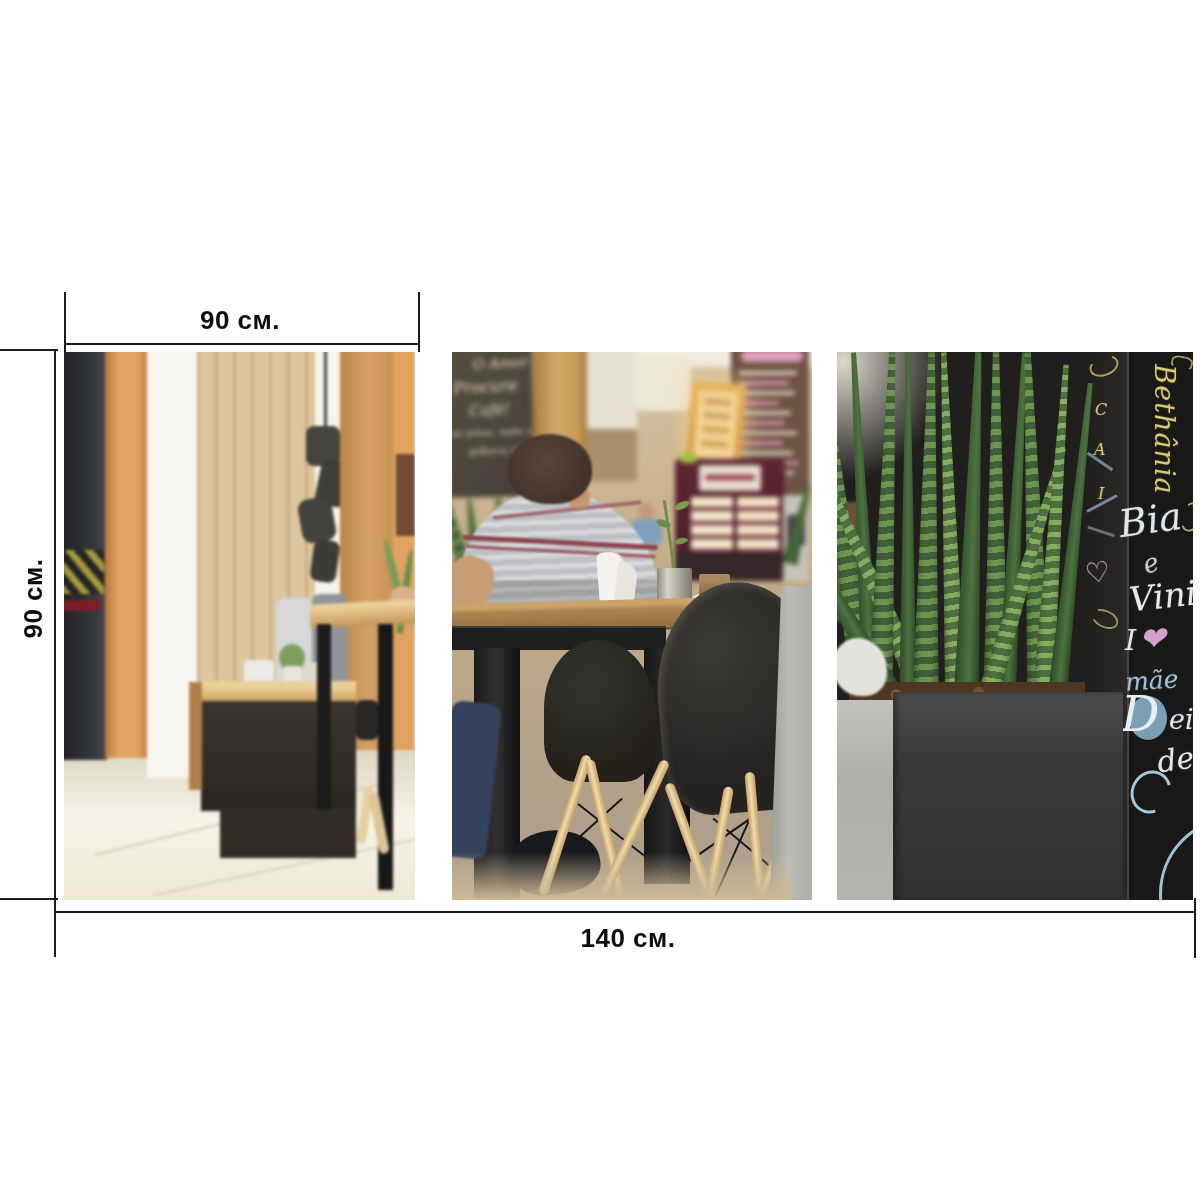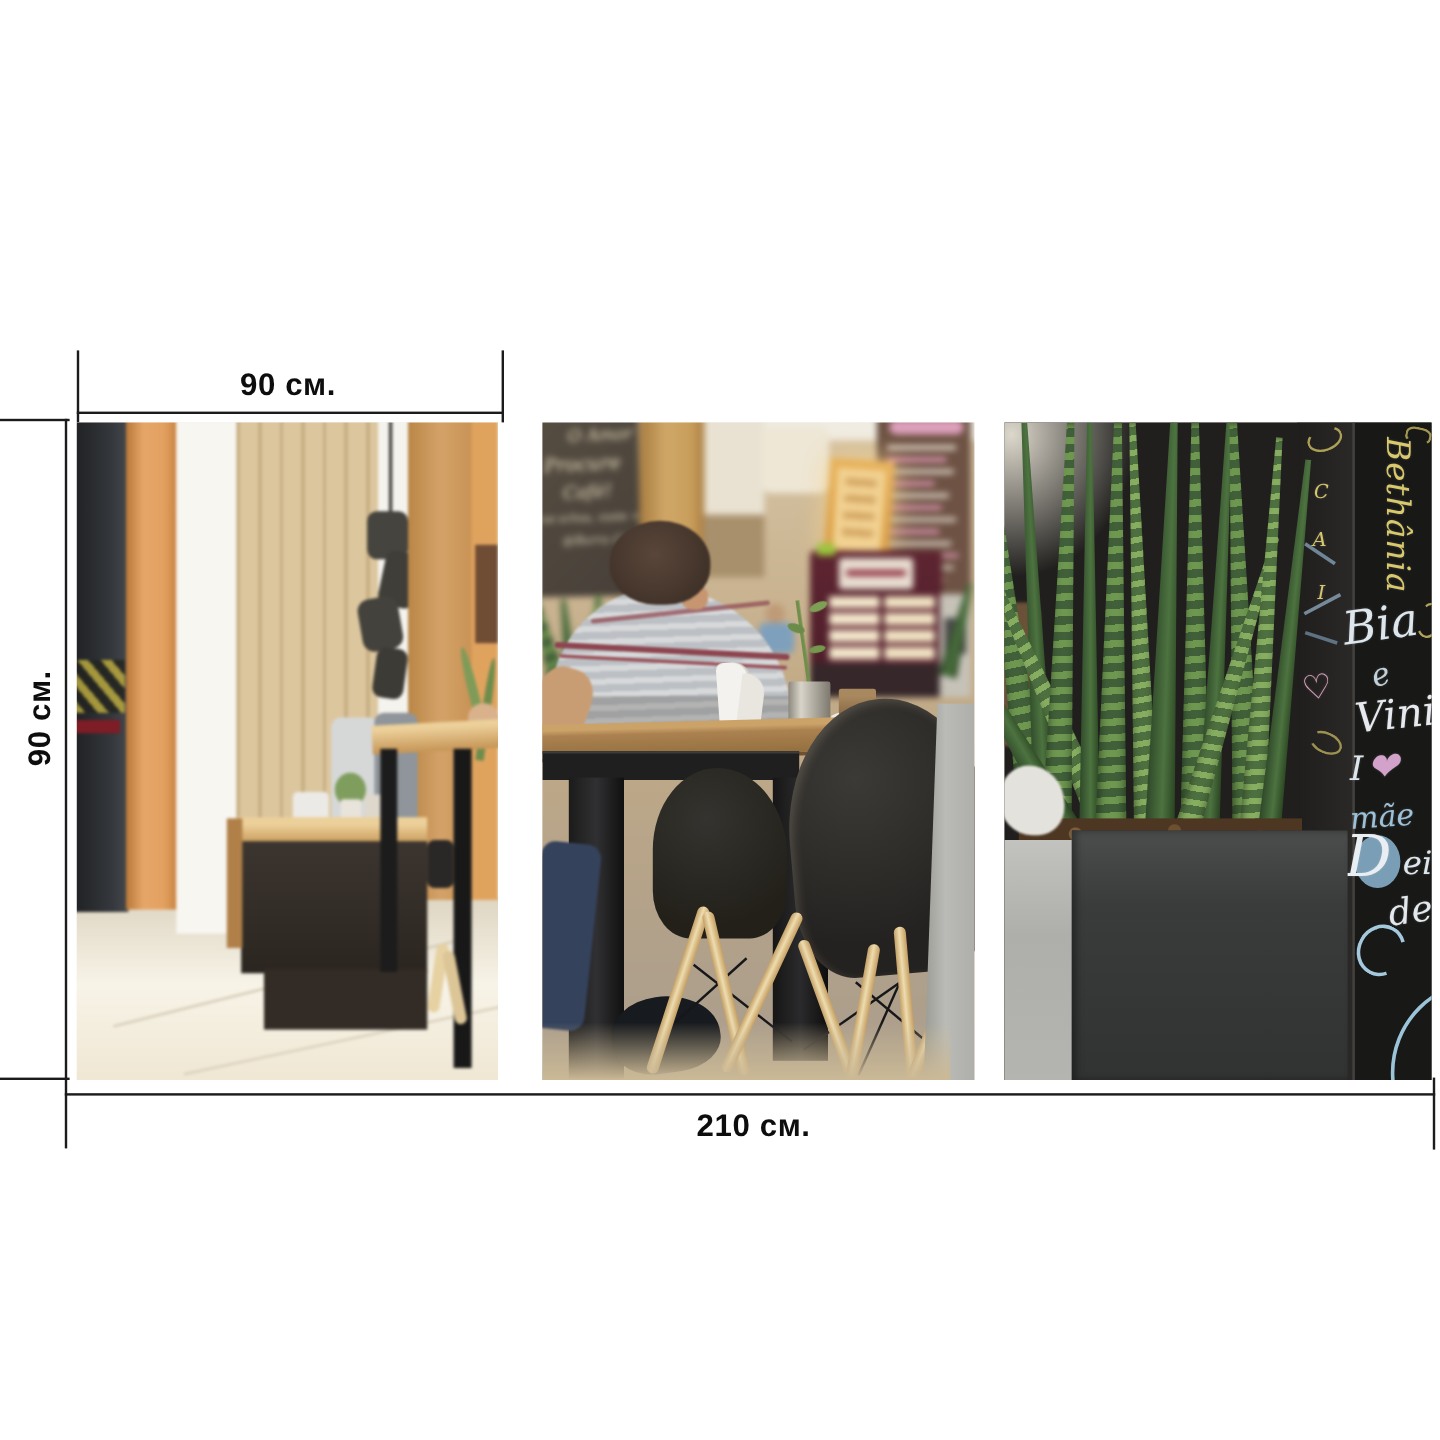--- a/index.html
+++ b/index.html
@@ -40,21 +40,21 @@
   <div class="dline" style="left:418px;top:292px;width:2px;height:60px;"></div>
   <div class="dim-label" style="left:150px;top:305px;width:180px;">90 см.</div>
 
   <div class="dline" style="left:54px;top:349px;width:2px;height:608px;"></div>
   <div class="dline" style="left:0px;top:349px;width:58px;height:2px;"></div>
   <div class="dline" style="left:0px;top:898px;width:58px;height:2px;"></div>
   <div class="dim-label" style="left:-52px;top:583px;width:170px;transform:rotate(-90deg);">90 см.</div>
 
   <div class="dline" style="left:54px;top:911px;width:1142px;height:2px;"></div>
   <div class="dline" style="left:1194px;top:898px;width:2px;height:60px;"></div>
-  <div class="dim-label" style="left:543px;top:923px;width:170px;">210 см.</div>
+  <div class="dim-label" style="left:543px;top:923px;width:170px;">140 см.</div>
 
   <div class="panel" id="p1" style="left:64px;width:351px;">
     <div class="abs blur15" style="left:-4px;top:-4px;right:-4px;bottom:-4px;">
       <div class="abs" style="left:0;top:0;width:100%;height:100%;background:#f5f3ee;"></div>
       <div class="abs" style="left:0;top:400px;width:100%;height:160px;background:linear-gradient(180deg,#ded5c2,#f7f3e7 45%,#efe6d2);"></div>
       <div class="abs" style="left:30px;top:470px;width:300px;height:2px;background:#d5ccb8;transform:rotate(-14deg);"></div>
       <div class="abs" style="left:90px;top:515px;width:300px;height:2px;background:#d9d0bc;transform:rotate(-12deg);"></div>
       <div class="abs" style="left:0;top:0;width:47px;height:412px;background:linear-gradient(90deg,#1e2023,#34373b 70%,#45484c);"></div>
       <div class="abs" style="left:2px;top:202px;width:42px;height:44px;background:repeating-linear-gradient(50deg,#b9a93e 0 7px,#23241f 7px 15px);opacity:.85;"></div>
       <div class="abs" style="left:2px;top:252px;width:38px;height:11px;background:#7e1d26;"></div>

